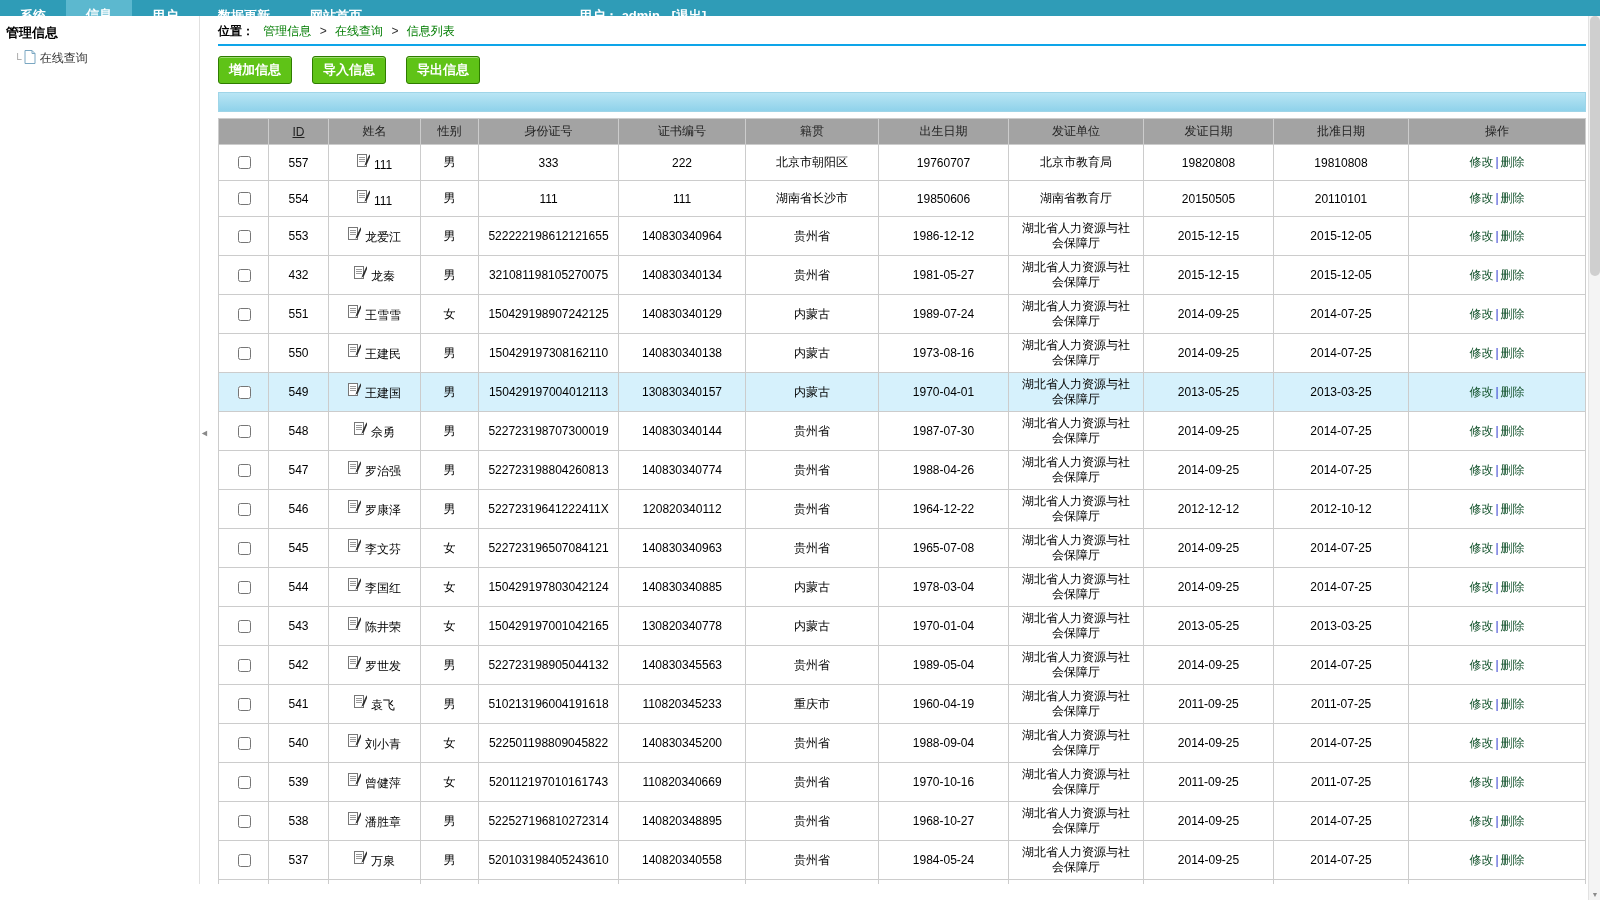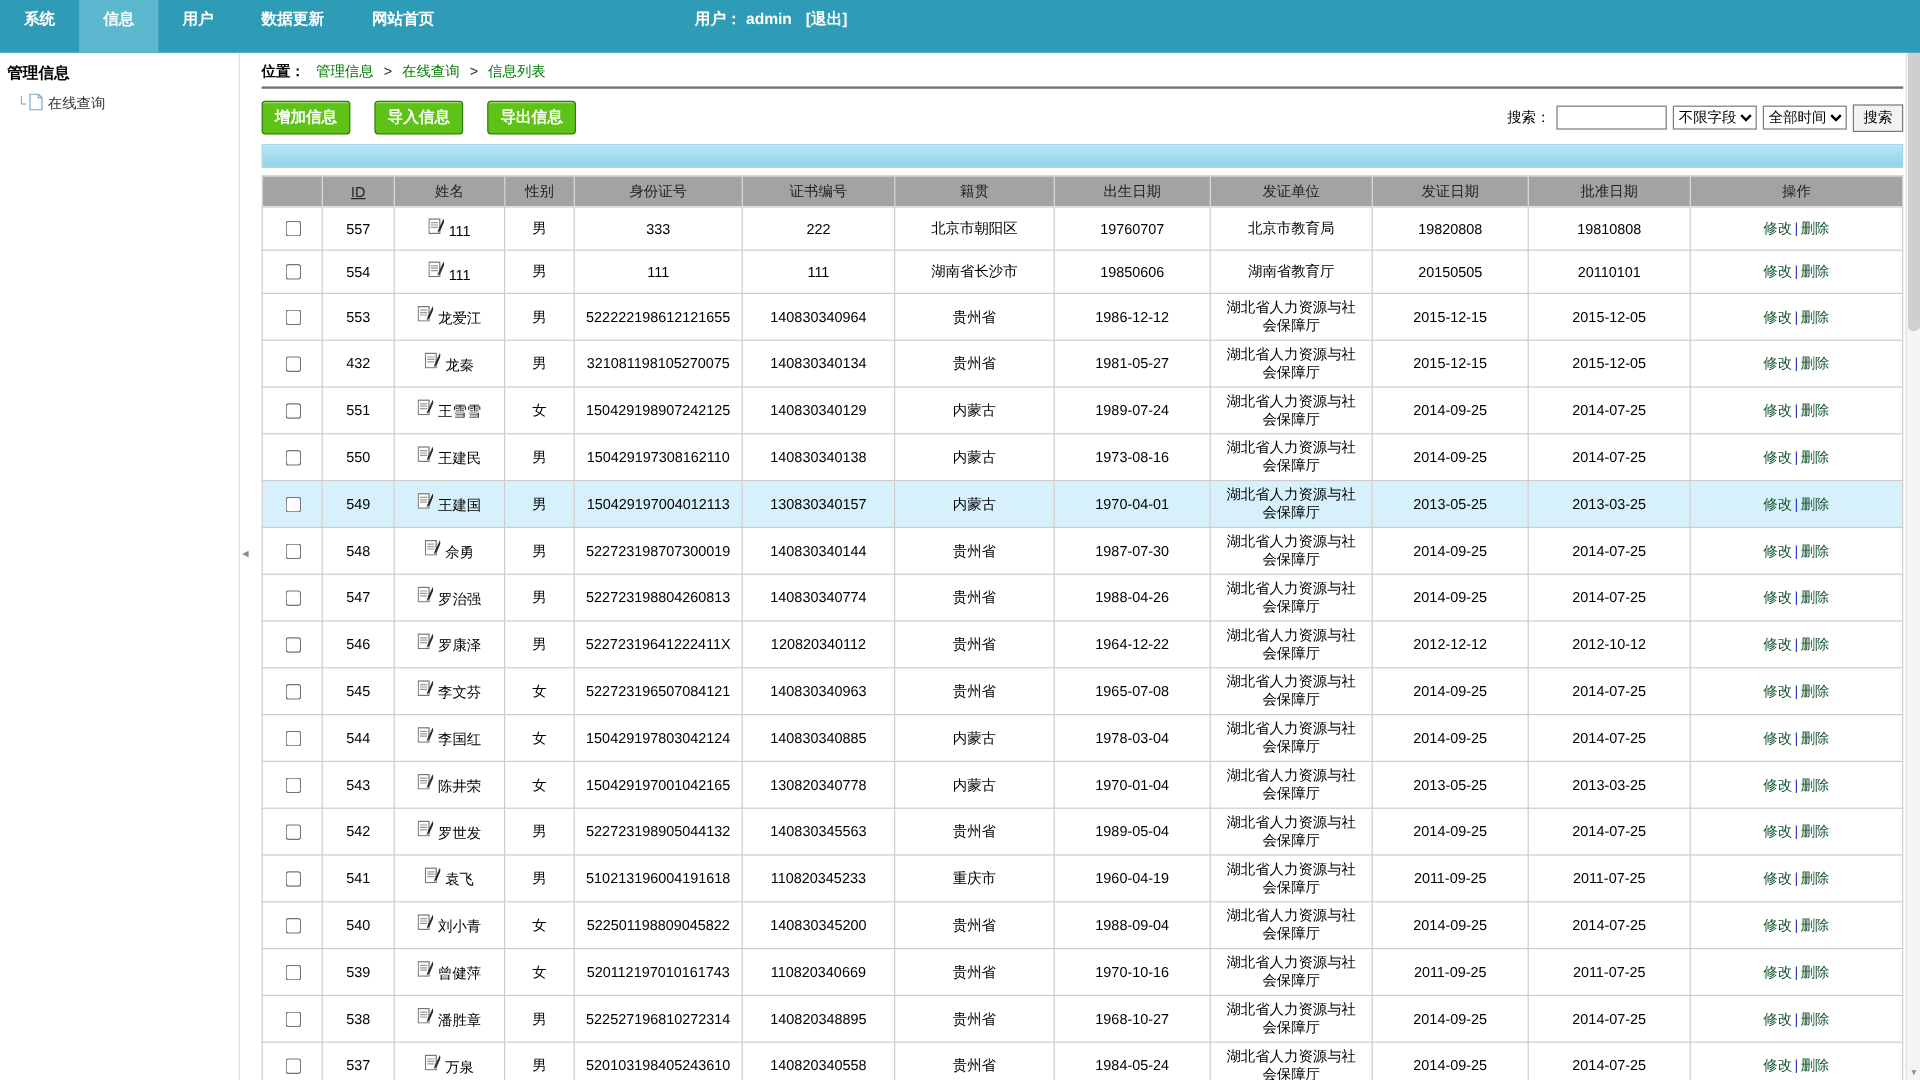--- a/index.html
+++ b/index.html
@@ -4,49 +4,49 @@
 <style>
   * { box-sizing: border-box; }
   html,body { margin:0; padding:0; }
   body {
     width:1600px; height:900px; overflow:hidden;
     font-family:"Liberation Sans","DejaVu Sans",sans-serif;
     font-size:12px; background:#fff; color:#000; position:relative;
   }
   
   .topnav {
-    height:44px; background:#2f9cb7; display:flex; align-items:stretch;
+    height:16px; background:#2f9cb7; display:flex; align-items:stretch;
     color:#fff; position:relative; z-index:5;
   }
   .nav-item {
     padding:0 20px; line-height:32px; font-weight:bold; font-size:13px;
     color:#fff; cursor:pointer; white-space:nowrap;
   }
-  .nav-item.active { background:#5cb8cf; }
+  .nav-item.active { background:#5cb8cf;font-family:Liberation Mono, monospace; }
   .user-box {
     position:absolute; left:579px; top:0; line-height:32px; font-weight:bold; font-size:13px;
   }
   .user-box a { color:#fff; text-decoration:none; margin-left:8px; }
   
   .container { display:flex; height:868px; }
   .sidebar {
     width:200px; background:#fff; border-right:1px solid #e0e0e0; padding:8px 6px; flex:none;
   }
   .sidebar-title { font-weight:bold; font-size:13px; color:#000; margin-bottom:8px; }
   .tree-item { display:flex; align-items:center; color:#333; padding-left:8px; cursor:pointer; }
   .tree-branch { color:#9a9a9a; margin-right:2px; font-size:11px; }
   .tree-item .doc-icon { margin-right:4px; }
   .splitter { width:16px; flex:none; position:relative; }
   .collapse-arrow {
     position:absolute; left:0; top:412px; color:#8a8a8a; font-size:9px; cursor:pointer;
   }
   .main { flex:1; padding:0 14px 0 2px; overflow:hidden; }
   
   .crumb-bar {
-    height:30px; line-height:30px; border-bottom:2px solid #737373; white-space:nowrap;
+    height:30px; line-height:30px; border-bottom:2px solid #0ea5e9; white-space:nowrap;
   }
   .crumb-label { font-weight:bold; color:#000; margin-right:6px; }
   .crumb-bar a, .crumb-current { color:#007c00; text-decoration:none; }
   .crumb-sep { color:#333; margin:0 5px; }
   
   .toolbar { display:flex; align-items:center; padding:10px 0 8px 0; }
   .btn-green {
     background:#5fc317; border:1px solid #2f7c00; color:#fff; font-weight:bold;
     font-size:13px; padding:4px 10px; border-radius:3px; margin-right:20px; cursor:pointer;
     box-shadow:inset 0 1px 0 rgba(255,255,255,.4);
@@ -133,31 +133,20 @@
       <span class="crumb-sep">&gt;</span>
       <a href="#">在线查询</a>
       <span class="crumb-sep">&gt;</span>
       <span class="crumb-current">信息列表</span>
     </div>
 
     <div class="toolbar">
       <button class="btn-green">增加信息</button>
       <button class="btn-green">导入信息</button>
       <button class="btn-green">导出信息</button>
-      <div class="search-area">
-        <span class="search-label">搜索：</span>
-        <input type="text" class="search-input" value="" style="">
-        <select class="search-select">
-          <option>不限字段</option>
-        </select>
-        <select class="search-select">
-          <option>全部时间</option>
-        </select>
-        <button class="btn-search">搜索</button>
-      </div>
     </div>
 
     <div class="blue-strip"></div>
 
     <table>
       <colgroup>
         <col style="width:50px">
           <col style="width:60px">
           <col style="width:92px">
           <col style="width:58px">

